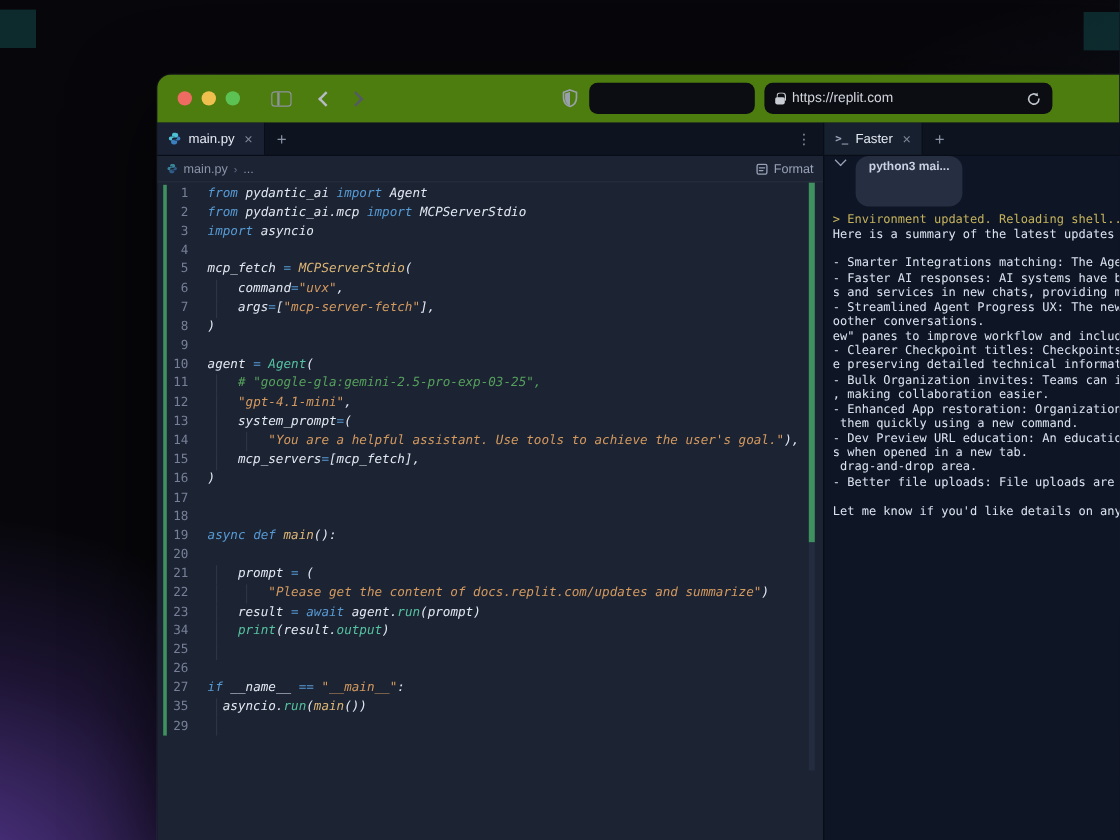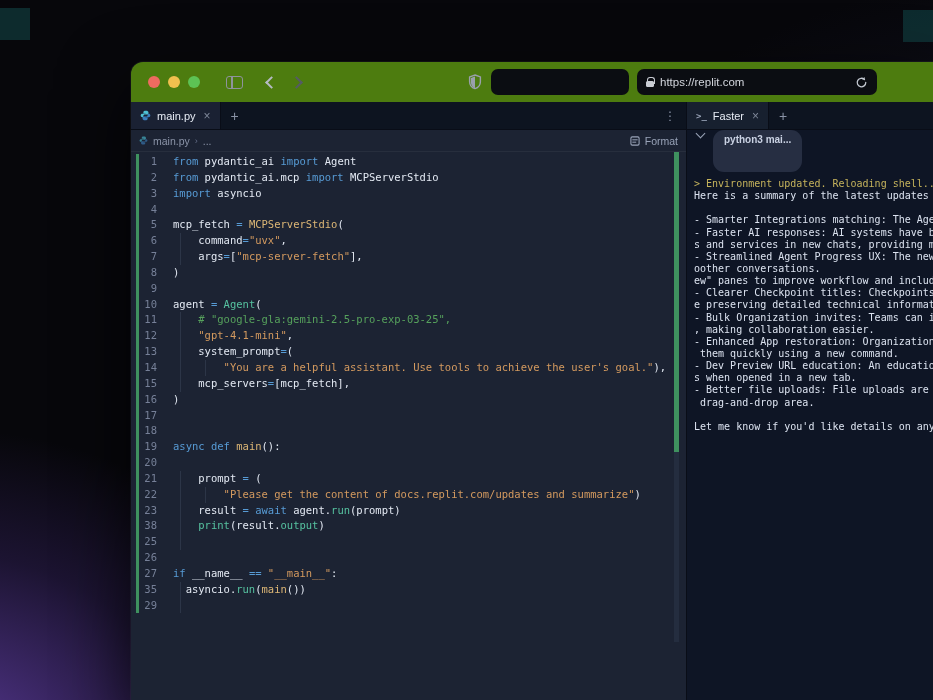--- a/index.html
+++ b/index.html
@@ -60,21 +60,21 @@
   .crumb-sep{ color:#667089; font-size:9px; }
   .format-btn{ margin-left:auto; display:flex; align-items:center; gap:5px; color:#99a3b8; font-size:10.5px; }
 
   
   .code-area{ position:relative; flex:1; overflow:hidden; padding-top:2px; }
   .git-strip{ position:absolute; left:5px; top:2px; width:3px; height:459px; background:#3f915f; }
   .scroll-added{ position:absolute; right:7px; top:0; width:5px; height:300px; background:#3f915f; }
   .scroll-thumb{ position:absolute; right:7px; top:300px; width:5px; height:190px; background:#242d3f; }
   .code-line{ display:flex; height:15.85px; line-height:15.85px; font-family:"DejaVu Sans Mono", monospace; font-size:10.5px; white-space:pre; }
   .gutter{ flex:0 0 42px; text-align:right; padding-right:16px; color:#768098; }
-  .code-text{ position:relative; }
+  .code-text{ position:relative;font-style:italic; }
   .indent-guide{ position:absolute; top:0; bottom:0; width:1px; background:#2c3547; }
   .tok-k{ color:#579bd5; } .tok-p{ color:#e3e9f3; } .tok-s{ color:#d49a5f; }
   .tok-c{ color:#56a15c; } .tok-f{ color:#ddb776; } .tok-m{ color:#56c2a0; } .tok-o{ color:#579bd5; }
 
   
   .runbar{ flex:0 0 46px; display:flex; gap:9px; padding:0 0 4px 10px;font-weight:bold; }
   .run-chevron{ width:7px; height:7px; border-left:1.6px solid #9aa4b8; border-bottom:1.6px solid #9aa4b8; transform:rotate(-45deg); margin-bottom:7px; }
   .run-pill{ background:#262e42; color:#c9d1e2; font-size:10px; padding:4px 11px; border-radius:11px; }
   .console-output{ flex:1; overflow:hidden; padding:2px 0 0 7px; font-family:"DejaVu Sans Mono", monospace; font-size:10px; }
   .console-line{ height:12.15px; line-height:12.15px; white-space:pre; color:#dce3f0; }
@@ -175,21 +175,21 @@
             <div class="code-line"><span class="gutter">14</span><span class="code-text"><span class="indent-guide" style="left: 7px;"></span><span class="indent-guide" style="left: 32px;"></span><span class="tok-p">        </span><span class="tok-s">"You are a helpful assistant. Use tools to achieve the user's goal."</span><span class="tok-p">),</span></span></div>
             <div class="code-line"><span class="gutter">15</span><span class="code-text"><span class="indent-guide" style="left: 7px;"></span><span class="tok-p">    mcp_servers</span><span class="tok-o">=</span><span class="tok-p">[mcp_fetch],</span></span></div>
             <div class="code-line"><span class="gutter">16</span><span class="code-text"><span class="tok-p">)</span></span></div>
             <div class="code-line"><span class="gutter">17</span><span class="code-text"></span></div>
             <div class="code-line"><span class="gutter">18</span><span class="code-text"></span></div>
             <div class="code-line"><span class="gutter">19</span><span class="code-text"><span class="tok-k">async</span><span class="tok-p"> </span><span class="tok-k">def</span><span class="tok-p"> </span><span class="tok-f">main</span><span class="tok-p">():</span></span></div>
             <div class="code-line"><span class="gutter">20</span></div>
             <div class="code-line"><span class="gutter">21</span><span class="code-text"><span class="indent-guide" style="left: 7px;"></span><span class="tok-p">    prompt </span><span class="tok-o">=</span><span class="tok-p"> (</span></span></div>
             <div class="code-line"><span class="gutter">22</span><span class="code-text"><span class="indent-guide" style="left: 7px;"></span><span class="indent-guide" style="left: 32px;"></span><span class="tok-p">        </span><span class="tok-s">"Please get the content of docs.replit.com/updates and summarize"</span><span class="tok-p">)</span></span></div>
             <div class="code-line"><span class="gutter">23</span><span class="code-text"><span class="indent-guide" style="left: 7px;"></span><span class="tok-p">    result </span><span class="tok-o">=</span><span class="tok-p"> </span><span class="tok-k">await</span><span class="tok-p"> agent.</span><span class="tok-m">run</span><span class="tok-p">(prompt)</span></span></div>
-            <div class="code-line"><span class="gutter">38</span><span class="code-text"><span class="indent-guide" style="left: 7px;"></span><span class="tok-p">    </span><span class="tok-m">print</span><span class="tok-p">(result.</span><span class="tok-m">output</span><span class="tok-p">)</span></span></div>
+            <div class="code-line"><span class="gutter">34</span><span class="code-text"><span class="indent-guide" style="left: 7px;"></span><span class="tok-p">    </span><span class="tok-m">print</span><span class="tok-p">(result.</span><span class="tok-m">output</span><span class="tok-p">)</span></span></div>
             <div class="code-line"><span class="gutter">25</span><span class="code-text"><span class="indent-guide" style="left: 7px;"></span></span></div>
             <div class="code-line"><span class="gutter">26</span><span class="code-text"></span></div>
             <div class="code-line"><span class="gutter">27</span><span class="code-text"><span class="tok-k">if</span><span class="tok-p"> __name__ </span><span class="tok-o">==</span><span class="tok-p"> </span><span class="tok-s">"__main__"</span><span class="tok-p">:</span></span></div>
             <div class="code-line"><span class="gutter">35</span><span class="code-text"><span class="indent-guide" style="left: 7px;"></span><span class="tok-p">  asyncio.</span><span class="tok-m">run</span><span class="tok-p">(</span><span class="tok-f">main</span><span class="tok-p">())</span></span></div>
             <div class="code-line"><span class="gutter">29</span><span class="code-text"><span class="indent-guide" style="left: 7px;"></span></span></div>
           </div>
         <div class="scroll-added"></div>
         <div class="scroll-thumb"></div>
       </div>
     </div>
@@ -221,20 +221,20 @@
           <div class="console-line">oother conversations.</div>
           <div class="console-line">ew" panes to improve workflow and includ</div>
           <div class="console-line">- Clearer Checkpoint titles: Checkpoints</div>
           <div class="console-line">e preserving detailed technical informat</div>
           <div class="console-line">- Bulk Organization invites: Teams can i</div>
           <div class="console-line">, making collaboration easier.</div>
           <div class="console-line">- Enhanced App restoration: Organization</div>
           <div class="console-line"> them quickly using a new command.</div>
           <div class="console-line">- Dev Preview URL education: An educatio</div>
           <div class="console-line">s when opened in a new tab.</div>
+          <div class="console-line"> drag-and-drop area.</div>
           <div class="console-line">- Better file uploads: File uploads are </div>
-          <div class="console-line"> drag-and-drop area.</div>
           <div class="console-line">&nbsp;</div>
           <div class="console-line">Let me know if you'd like details on any</div>
         </div>
     </div>
   </div>
 </div>
 
 </body></html>

